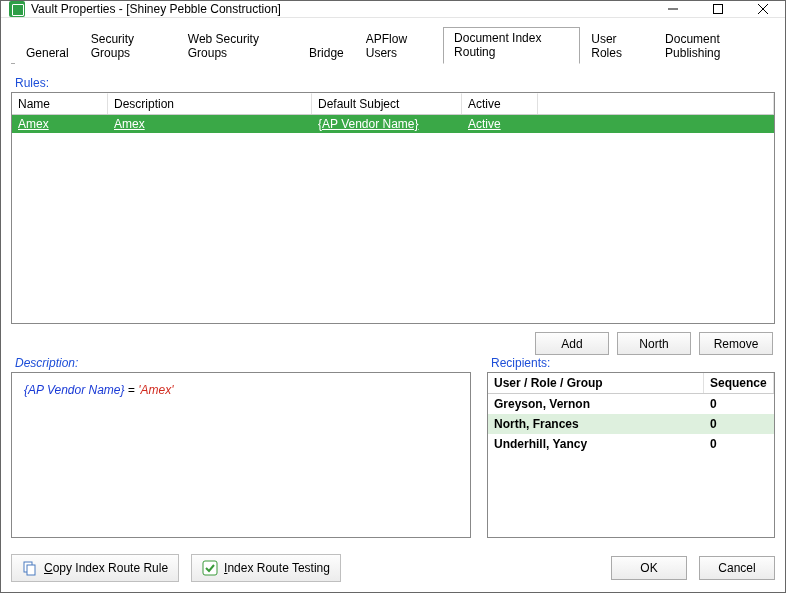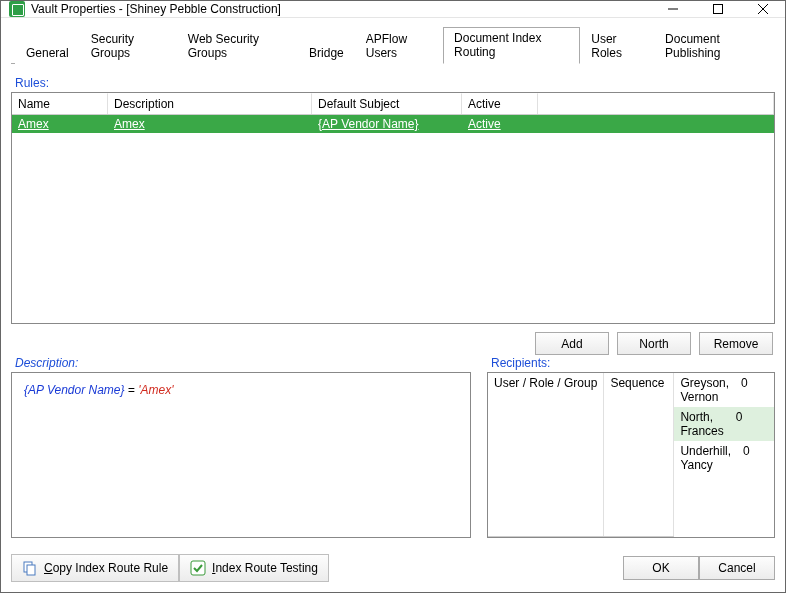--- a/index.html
+++ b/index.html
@@ -57,31 +57,31 @@
   .lower { display:flex; gap:16px; flex:1; min-height:0; }
   .desc-pane { width: 460px; display:flex; flex-direction:column;font-style:italic; }
   .desc-box {
     flex:1; border:1px solid #888; background:#fff; padding:10px 12px; position:relative; overflow-y:scroll; min-height:130px;
   }
   .desc-text .field { color:#1a3bd6; }
   .desc-text .op { color:#000; }
   .desc-text .val { color:#d12b1f; }
 
   .recip-pane { flex:1; display:flex; flex-direction:column; }
-  .recip-grid { border:1px solid #888; flex:1; display:flex; min-height:130px; }
+  .recip-grid { border:1px solid #888; flex:1; display:flex; flex-direction:column; min-height:130px;font-weight:bold; }
   .recip-head { display:flex; border-bottom:1px solid #ccc; }
   .recip-head .rh { padding:3px 6px; border-right:1px solid #e0e0e0; }
   .recip-col-user { flex:1; }
   .recip-col-seq { width:70px; text-align:left; }
   .recip-body { flex:1; overflow:auto; }
   .recip-row { display:flex; padding:2px 0; }
   .recip-row .rc { padding:1px 6px; }
   .recip-row.hl { background:#def0de; }
 
-  .footer { display:flex; align-items:center; gap:0; padding-top:16px; }
+  .footer { display:flex; align-items:center; gap:12px; padding-top:16px; }
   .tool-btn {
     height:28px; border:1px solid #bfbfbf; background:linear-gradient(#fdfdfd,#ececec);
     padding:0 10px; display:flex; align-items:center; gap:6px; color:#000;
   }
   .tool-btn .ic { width:16px; height:16px; display:inline-flex; align-items:center; justify-content:center; }
   .footer .spacer { flex:1; }
   .dlg-btn {
     width:76px; height:24px; border:1px solid #aaa; background:linear-gradient(#fdfdfd,#ececec);
     display:flex; align-items:center; justify-content:center;
   }

